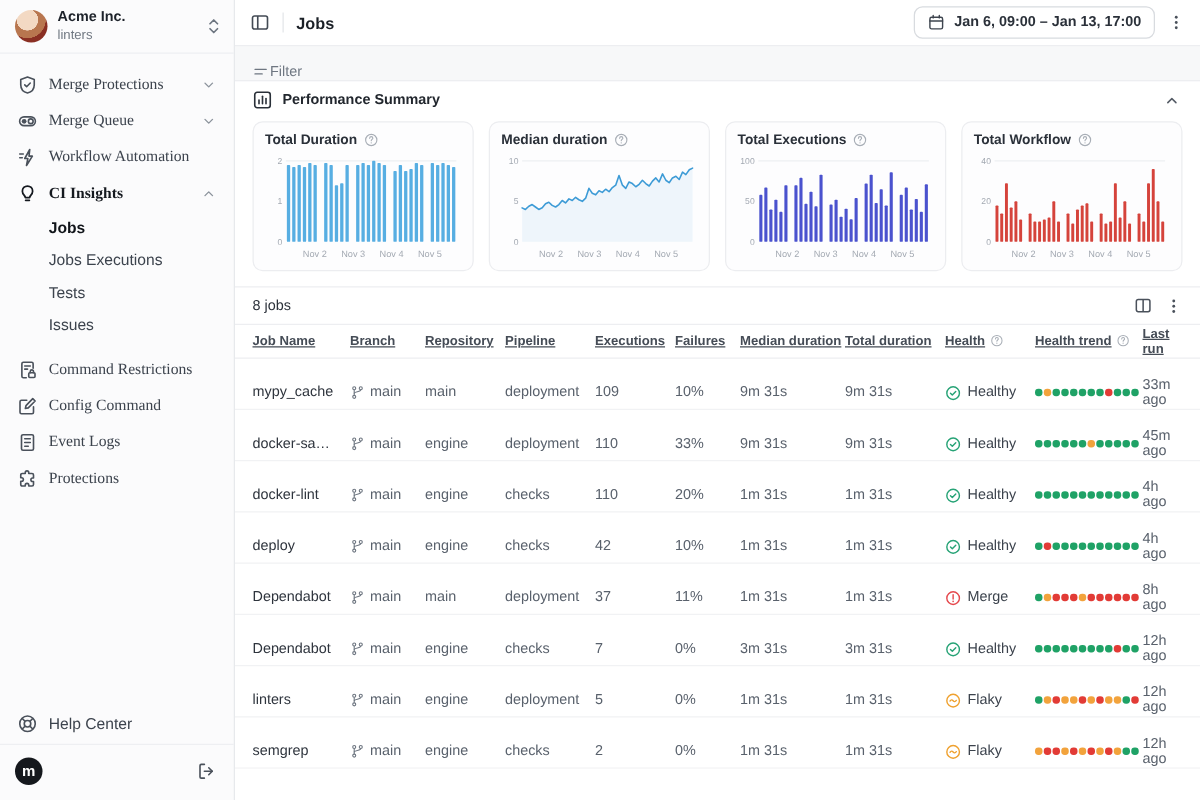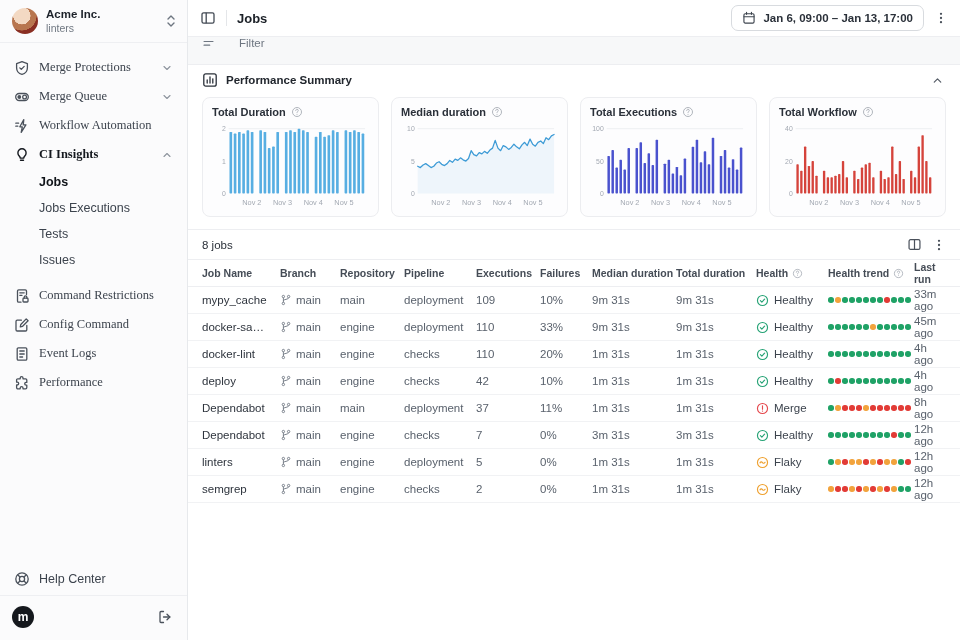--- a/index.html
+++ b/index.html
@@ -37,21 +37,21 @@
   .main { flex:1; display:flex; flex-direction:column; background:#fff; min-width:0; }
   .topbar { height:36px; display:flex; align-items:center; padding:0 10px 0 12px; gap:10px; }
   .panel-toggle { color:#434a54; cursor:pointer; }
   .vdiv { width:1px; height:16px; background:#E4E6E9; }
   .page-title { font-size:13px; font-weight:bold; color:#1b2027; }
   .topbar-right { margin-left:auto; display:flex; align-items:center; gap:8px; }
   .date-btn { display:flex; align-items:center; gap:7px; height:26px; padding:0 10px; border:1px solid #D8DBDF; border-radius:7px; background:#fff; font-size:11.5px; font-weight:bold; color:#2a3039; cursor:pointer; }
   .date-btn .cal { color:#3e454f; }
   .kebab { color:#4a515b; cursor:pointer; padding:2px; }
 
-  .filterbar { height:29px; background:#F7F8F9; border-top:1px solid #EDEEF1; border-bottom:1px solid #EDEEF1; display:flex; align-items:flex-start; gap:24px; padding:0 14px; color:#6e7681; font-size:11.5px; cursor:pointer; }
+  .filterbar { height:29px; background:#F7F8F9; border-top:1px solid #EDEEF1; border-bottom:1px solid #EDEEF1; display:flex; align-items:flex-end; gap:1px; padding:0 14px; color:#6e7681; font-size:11.5px; cursor:pointer; }
   .filterbar .ficon { color:#6e7681; }
 
   .summary-head { height:30px; display:flex; align-items:center; gap:8px; padding:0 14px; }
   .summary-icon { width:16px; height:16px; color:#2a3039; }
   .summary-title { font-size:11.5px; font-weight:bold; color:#22272e; flex:1; }
   .collapse-chev { color:#555c66; cursor:pointer; padding:0 2px; }
 
   .charts-row { display:flex; gap:12px; padding:2px 14px 12px 14px; }
   .chart-card { flex:1; border:1px solid #ECEDF0; border-radius:8px; background:#FDFDFE; padding:8px 9px 4px 9px; height:120px; }
   .chart-title-row { display:flex; align-items:center; gap:5px; margin-bottom:2px; }
@@ -59,22 +59,22 @@
   .help-circ { color:#A8AEB6; cursor:pointer; }
 
   
   .table-toolbar { height:30px; display:flex; align-items:center; padding:0 14px; border-top:1px solid #EDEEF1; }
   .jobs-count { font-size:11.5px; color:#2a3039; flex:1; }
   .toolbar-icons { display:flex; align-items:center; gap:10px; color:#4a515b; }
   .toolbar-icons > * { cursor:pointer; }
 
   .grid-head, .grid-row { display:grid; grid-template-columns:78px 60px 64px 72px 64px 52px 84px 80px 72px 86px 1fr; align-items:center; padding:0 14px; }
   .grid-head { height:28px; border-top:1px solid #EDEEF1; border-bottom:1px solid #EDEEF1; }
-  .col-h { font-size:10.5px; font-weight:bold; color:#454c56; display:flex; align-items:center; gap:4px; }
-  .grid-row { height:27px; border-bottom:1px solid #F1F2F4; font-size:11.5px; color:#59616c; cursor:pointer; }
+  .col-h { font-size:10.5px; font-weight:bold; color:#454c56; display:flex; align-items:flex-start; gap:4px;text-decoration:underline; }
+  .grid-row { height:27px; border-bottom:1px solid #F1F2F4; font-size:11.5px; color:#59616c; cursor:pointer;margin-top:14px; }
   .cell-job { color:#2e343d; white-space:nowrap; overflow:hidden; text-overflow:ellipsis; padding-right:8px; }
   .cell-branch { display:flex; align-items:center; gap:4px; }
   .branch-ic { color:#6e7681; }
   .cell-health { display:flex; align-items:center; gap:5px; font-size:11.5px; color:#3c434d; }
   .trend { display:flex; align-items:center; gap:1.5px; }
   .dot { width:5.5px; height:5.5px; border-radius:50%; }
   .filler { flex:1; background:#fff; }
 </style>
 </head>
 <body>
@@ -187,21 +187,21 @@
           </svg>
         </span>
       <span class="nlabel">Event Logs</span>
     </div>
     <div class="nav-item">
       <span class="nicon">
           <svg viewBox="0 0 16 16" width="16" height="16" fill="none" stroke="currentColor" stroke-width="1.3" stroke-linejoin="round">
             <path d="M6.2 3.1 c0-.8.6-1.4 1.4-1.4 s1.4.6 1.4 1.4 v.7 h2.6 c.7 0 1.2.5 1.2 1.2 v2.4 h-.7 c-.8 0-1.4.6-1.4 1.4 s.6 1.4 1.4 1.4 h.7 v2.4 c0 .7-.5 1.2-1.2 1.2 H9 v-.7 c0-.8-.6-1.4-1.4-1.4 s-1.4.6-1.4 1.4 v.7 H3.8 c-.7 0-1.2-.5-1.2-1.2 V10 h.7 c.8 0 1.4-.6 1.4-1.4 S4.1 7.2 3.3 7.2 h-.7 V5 c0-.7.5-1.2 1.2-1.2 h2.4 Z"></path>
           </svg>
         </span>
-      <span class="nlabel">Performance</span>
+      <span class="nlabel">Protections</span>
     </div>
   </nav>
 
   <div class="sidebar-bottom">
     <div class="help-row">
       <span class="nicon">
           <svg viewBox="0 0 16 16" width="16" height="16" fill="none" stroke="currentColor" stroke-width="1.3">
             <circle cx="8" cy="8" r="6.2"></circle>
             <circle cx="8" cy="8" r="2.6"></circle>
             <path d="M3.7 3.7 L6.2 6.2 M12.3 3.7 L9.8 6.2 M3.7 12.3 L6.2 9.8 M12.3 12.3 L9.8 9.8"></path>

